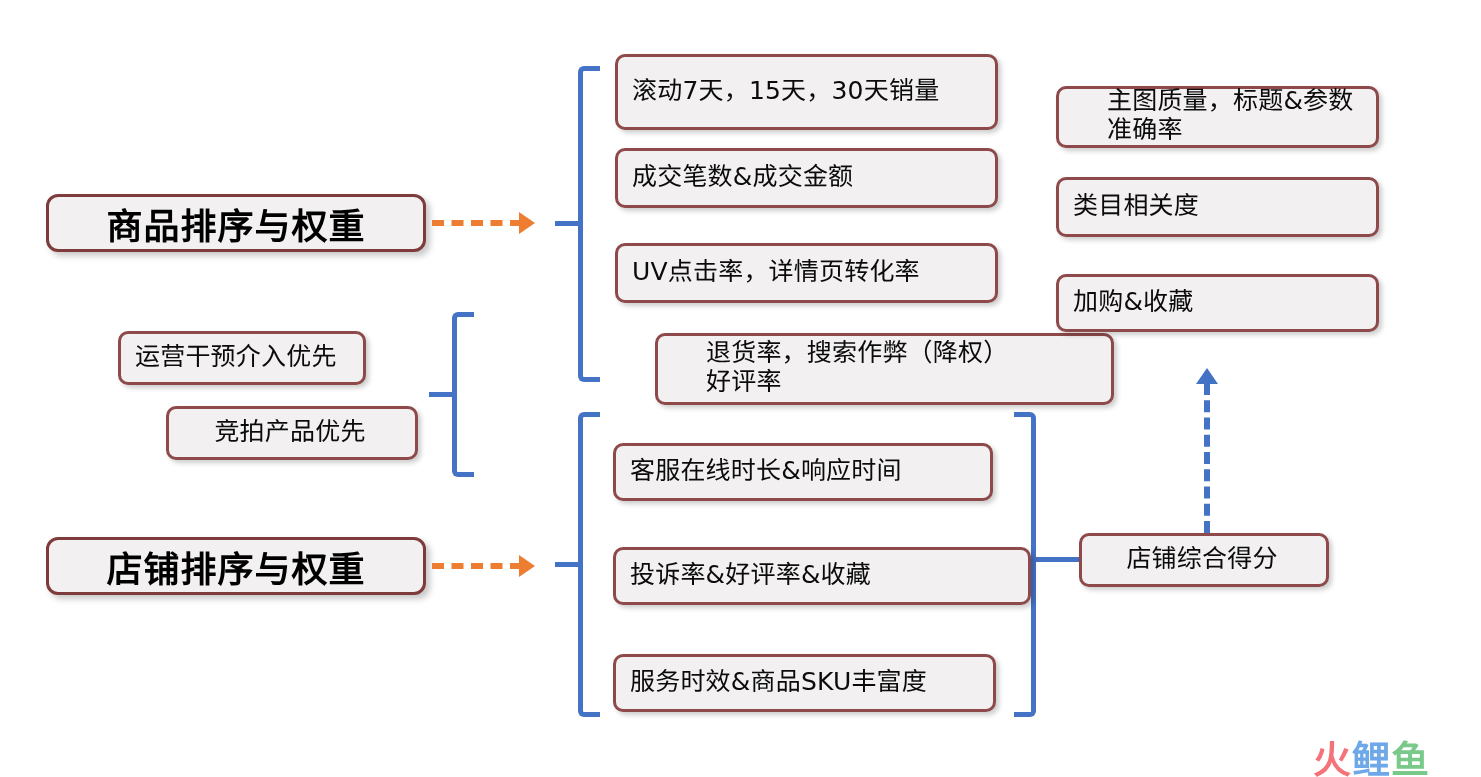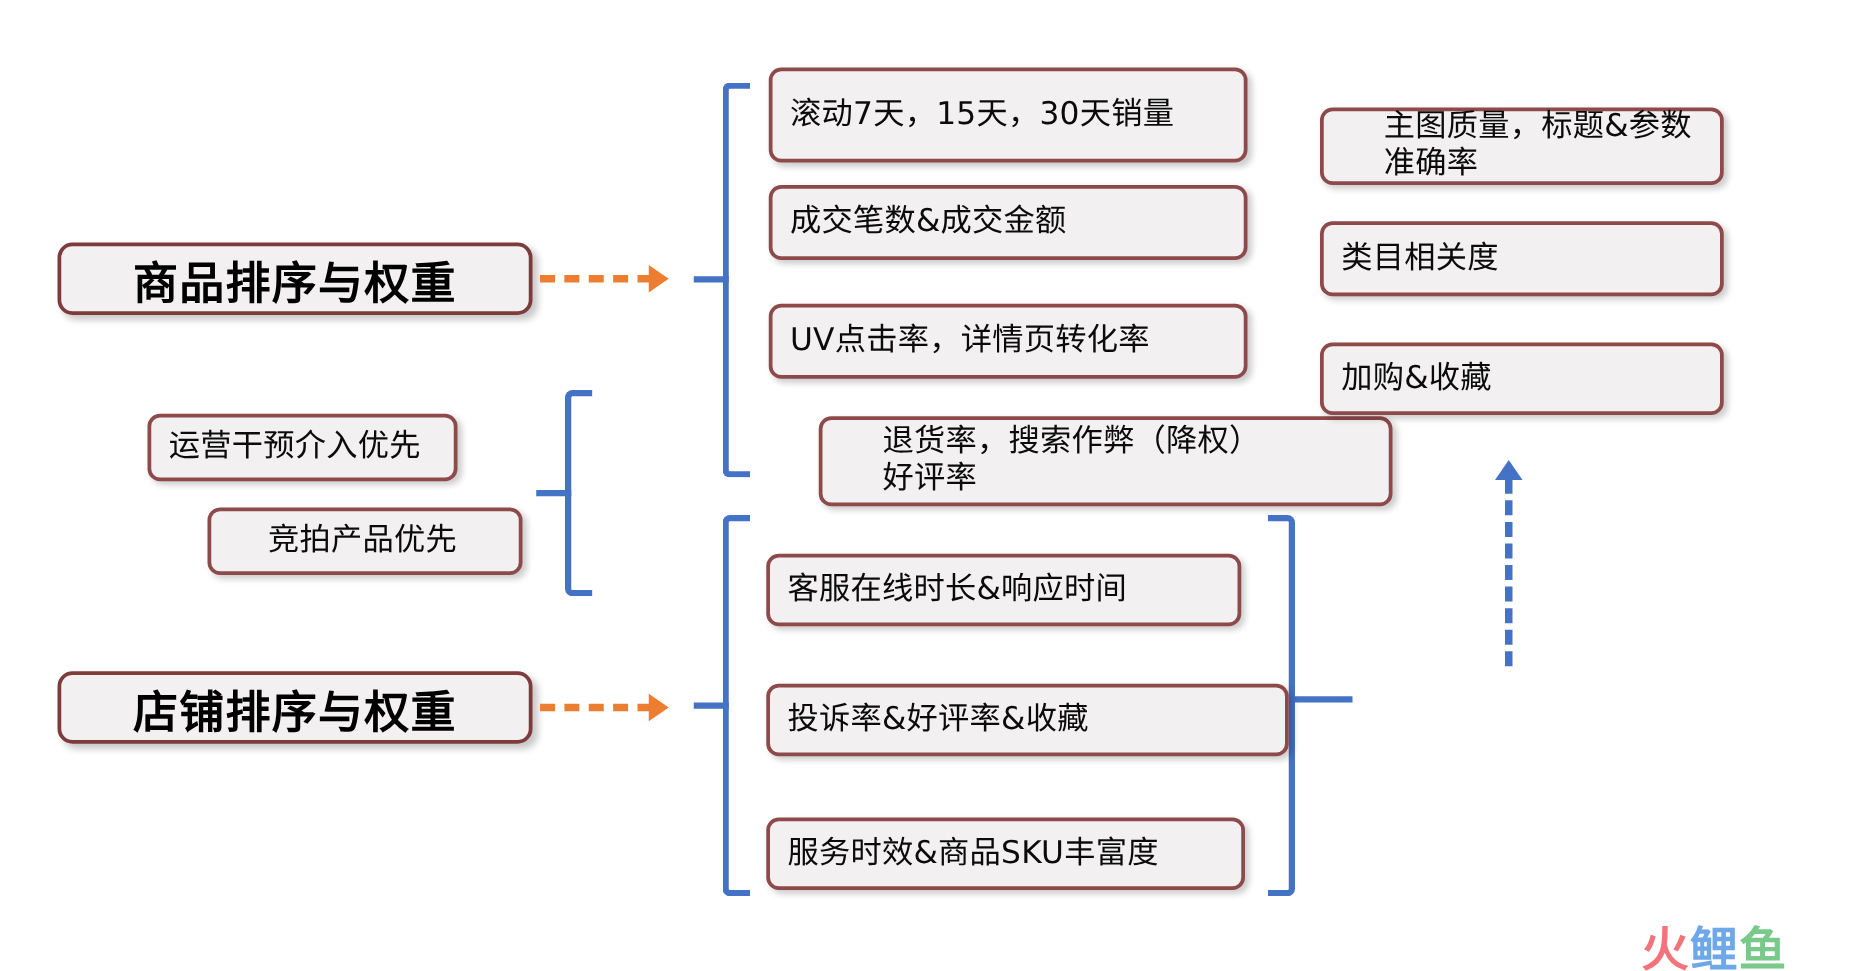--- a/index.html
+++ b/index.html
@@ -189,20 +189,23 @@
   </div>
 
   <div class="box" style="left:613px; top:547px; width:418px; height:58px;">
     <span>投诉率&amp;好评率&amp;收藏</span>
   </div>
 
   <div class="box" style="left:613px; top:654px; width:383px; height:58px;">
     <span>服务时效&amp;商品SKU丰富度</span>
   </div>
 
+  <div class="box center" style="left:1079px; top:533px; width:250px; height:54px;">
+    <span>店铺综合得分</span>
+  </div>
 
   <div class="dash-arrow-v" style="left:1204px; top:383px; height:150px;"></div>
   <div class="arrow-head-up" style="left:1196px; top:368px;"></div>
 
   <div id="watermark" style="left:1313px; top:729px;">
     <span class="w1">火</span><span class="w2">鲤</span><span class="w3">鱼</span>
   </div>
 
 </div>
 

